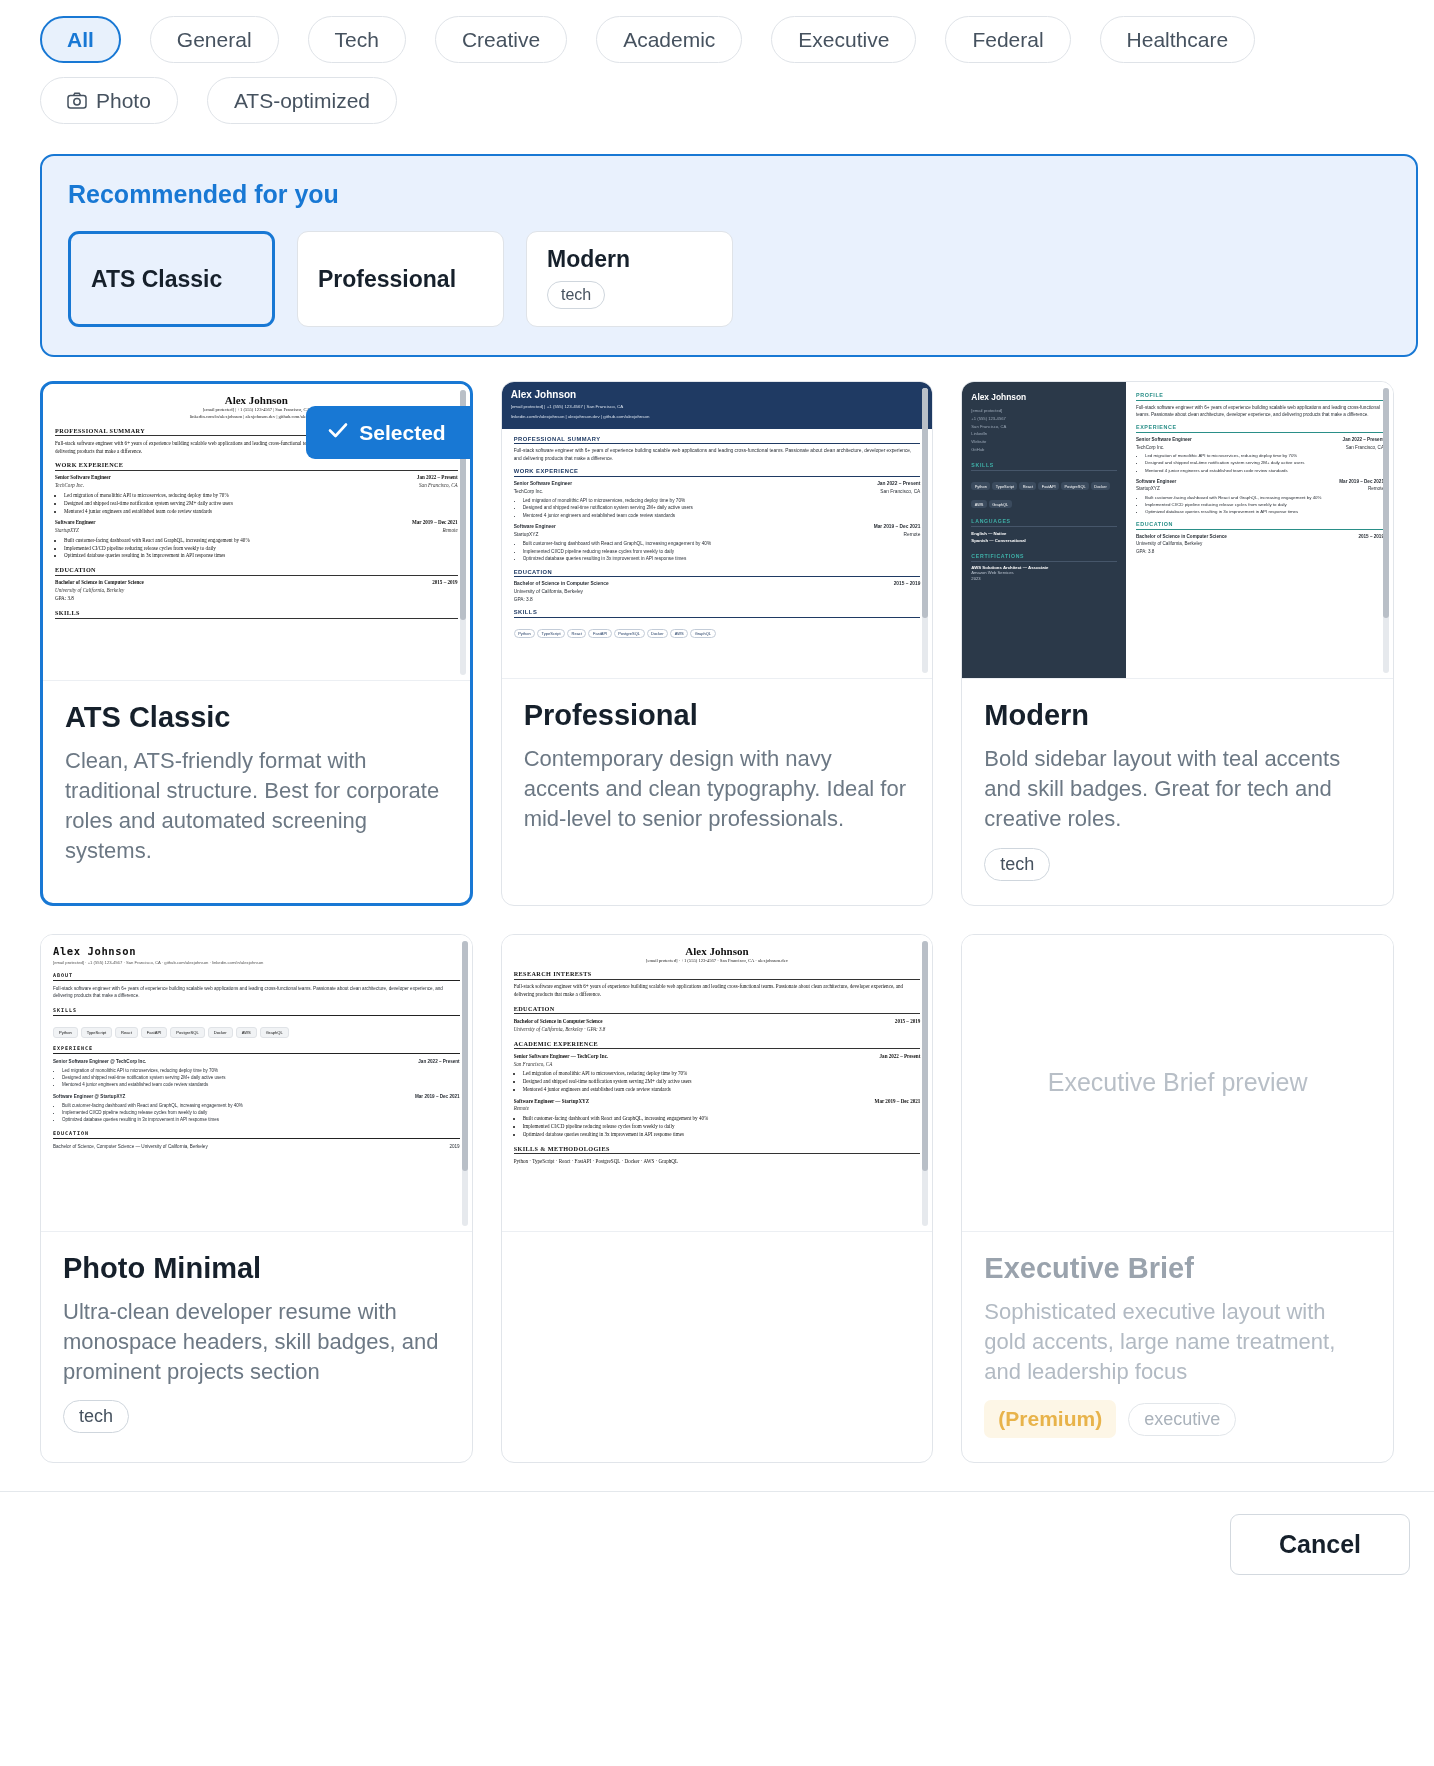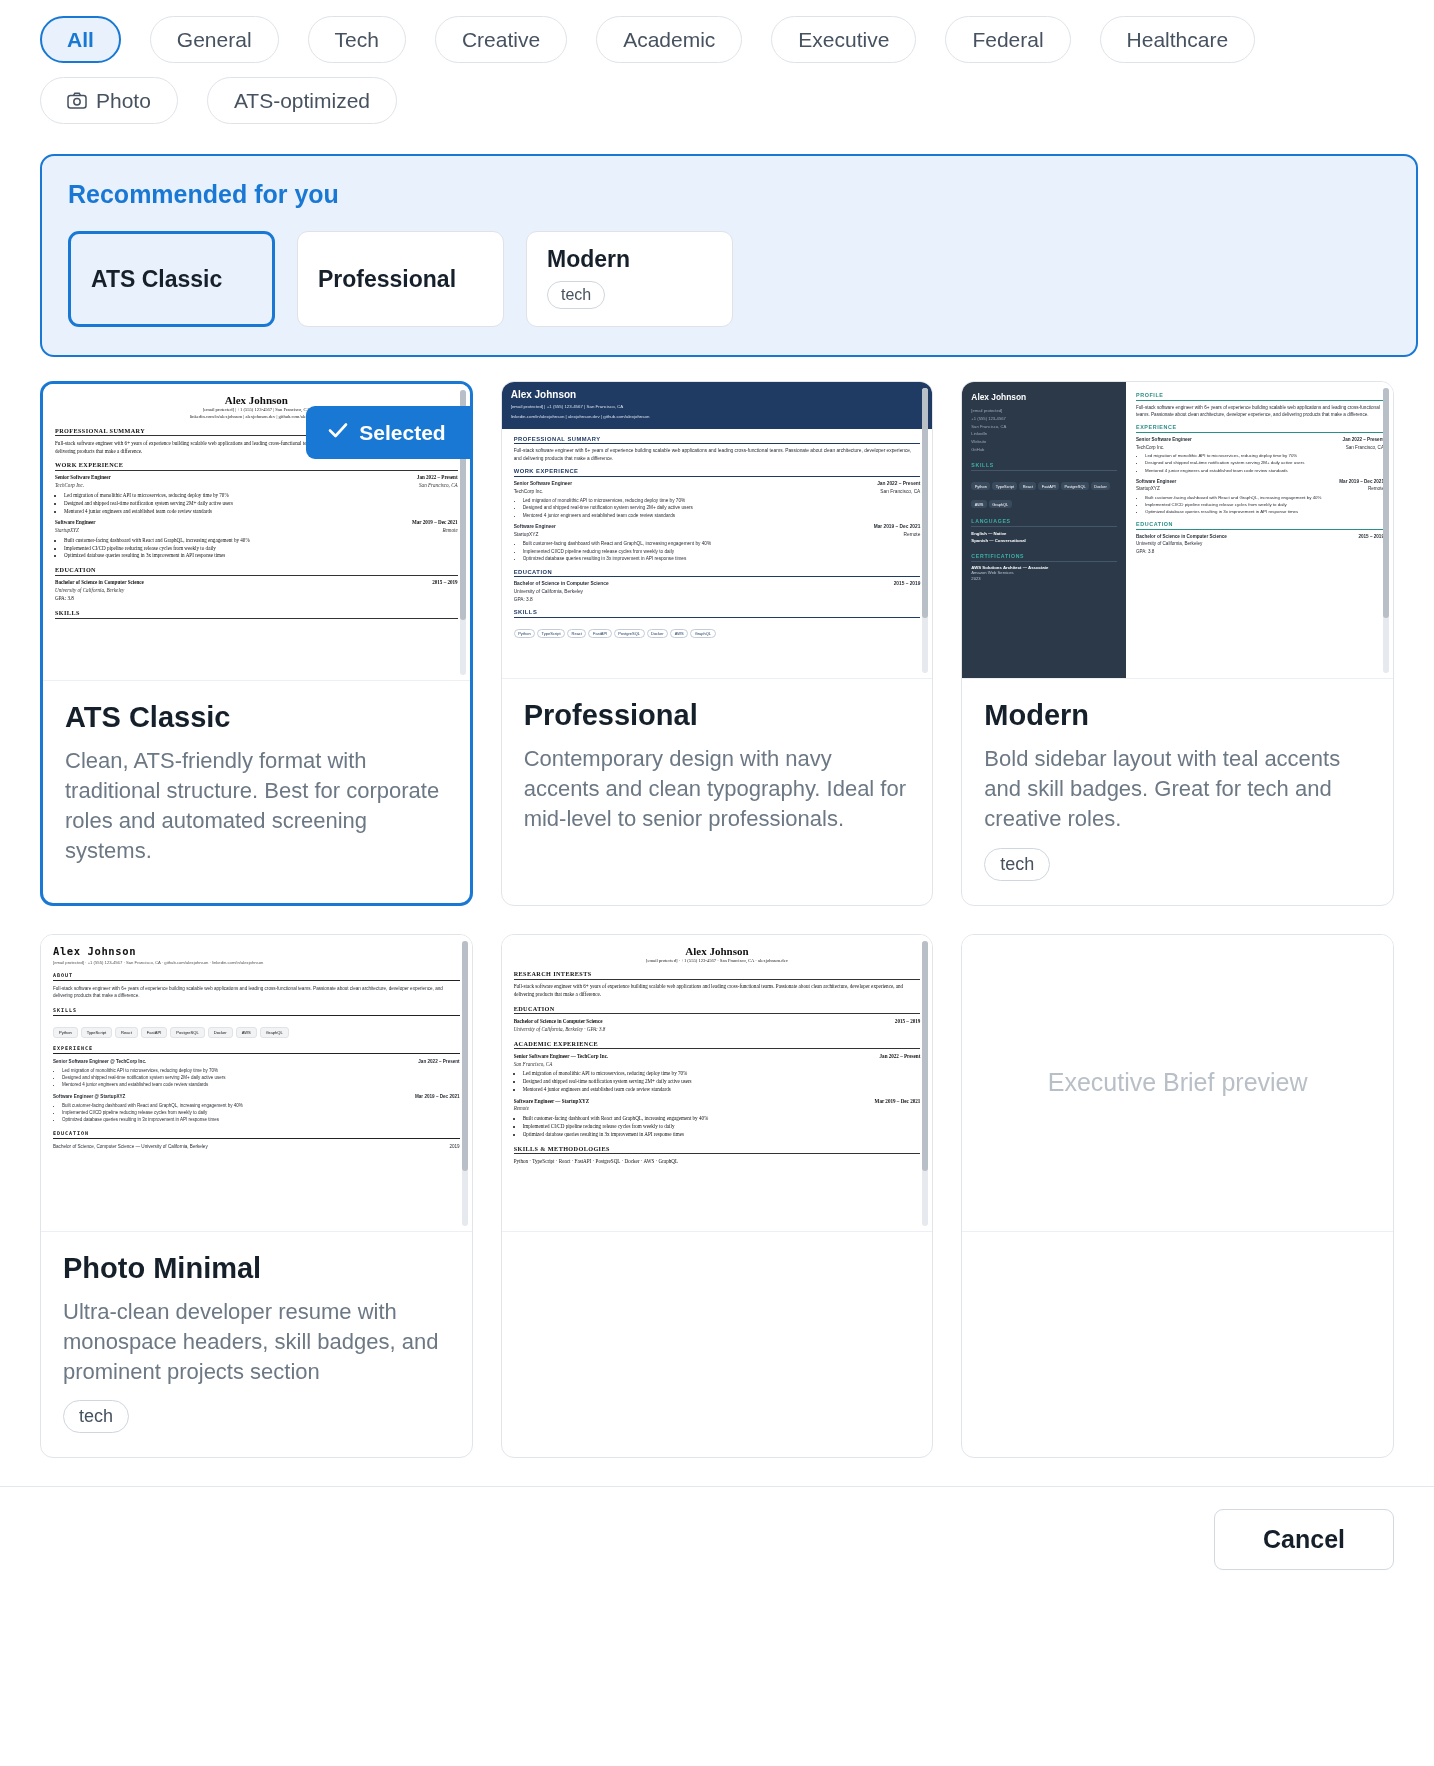--- a/index.html
+++ b/index.html
@@ -235,21 +235,21 @@
   .r-tech h4 { font-family: "DejaVu Sans Mono", monospace; font-size: 5px; letter-spacing: 1px;
     border-bottom: .7px solid #222; padding-bottom: 2px; margin: 7px 0 4px; }
   .r-tech .p { font-size: 4.6px; line-height: 1.65; color: #2a2f36; }
   .r-tech li { font-size: 4.5px; color: #2a2f36; }
   .r-tech .chipm { display: inline-block; background: #f1f3f5; border: .5px solid #e0e3e7;
     border-radius: 3px; padding: 1.8px 5px; font-size: 4.1px; margin: 2px 3px 0 0; }
 
   
   .footer {
     border-top: 1px solid #e4e8ec;
-    padding: 22px 40px;
+    padding: 22px 24px;
     display: flex;
     justify-content: flex-end;
     gap: 18px;
   }
   .btn {
     border-radius: 9px;
     font-size: 25px;
     font-weight: 700;
     padding: 17px 48px;
     cursor: pointer;
@@ -606,19 +606,27 @@
         <div class="p-serif">Python · TypeScript · React · FastAPI · PostgreSQL · Docker · AWS · GraphQL</div>
       </div>
       <div class="scrollbar">
           <i></i>
         </div>
     </div>
   </div>
 
   <div class="tcard disabled">
     <div class="ph">Executive Brief preview</div>
+    <div class="tbody">
+      <div class="tname">Executive Brief</div>
+      <div class="tdesc">Sophisticated executive layout with gold accents, large name treatment, and leadership focus</div>
+      <div class="badge-row">
+        <span class="premium">(Premium)</span>
+        <span class="tag">executive</span>
+      </div>
+    </div>
   </div>
 
 </div>
 
 <div class="footer">
   <button class="btn btn-cancel">Cancel</button>
 </div>
 
 </body></html>

